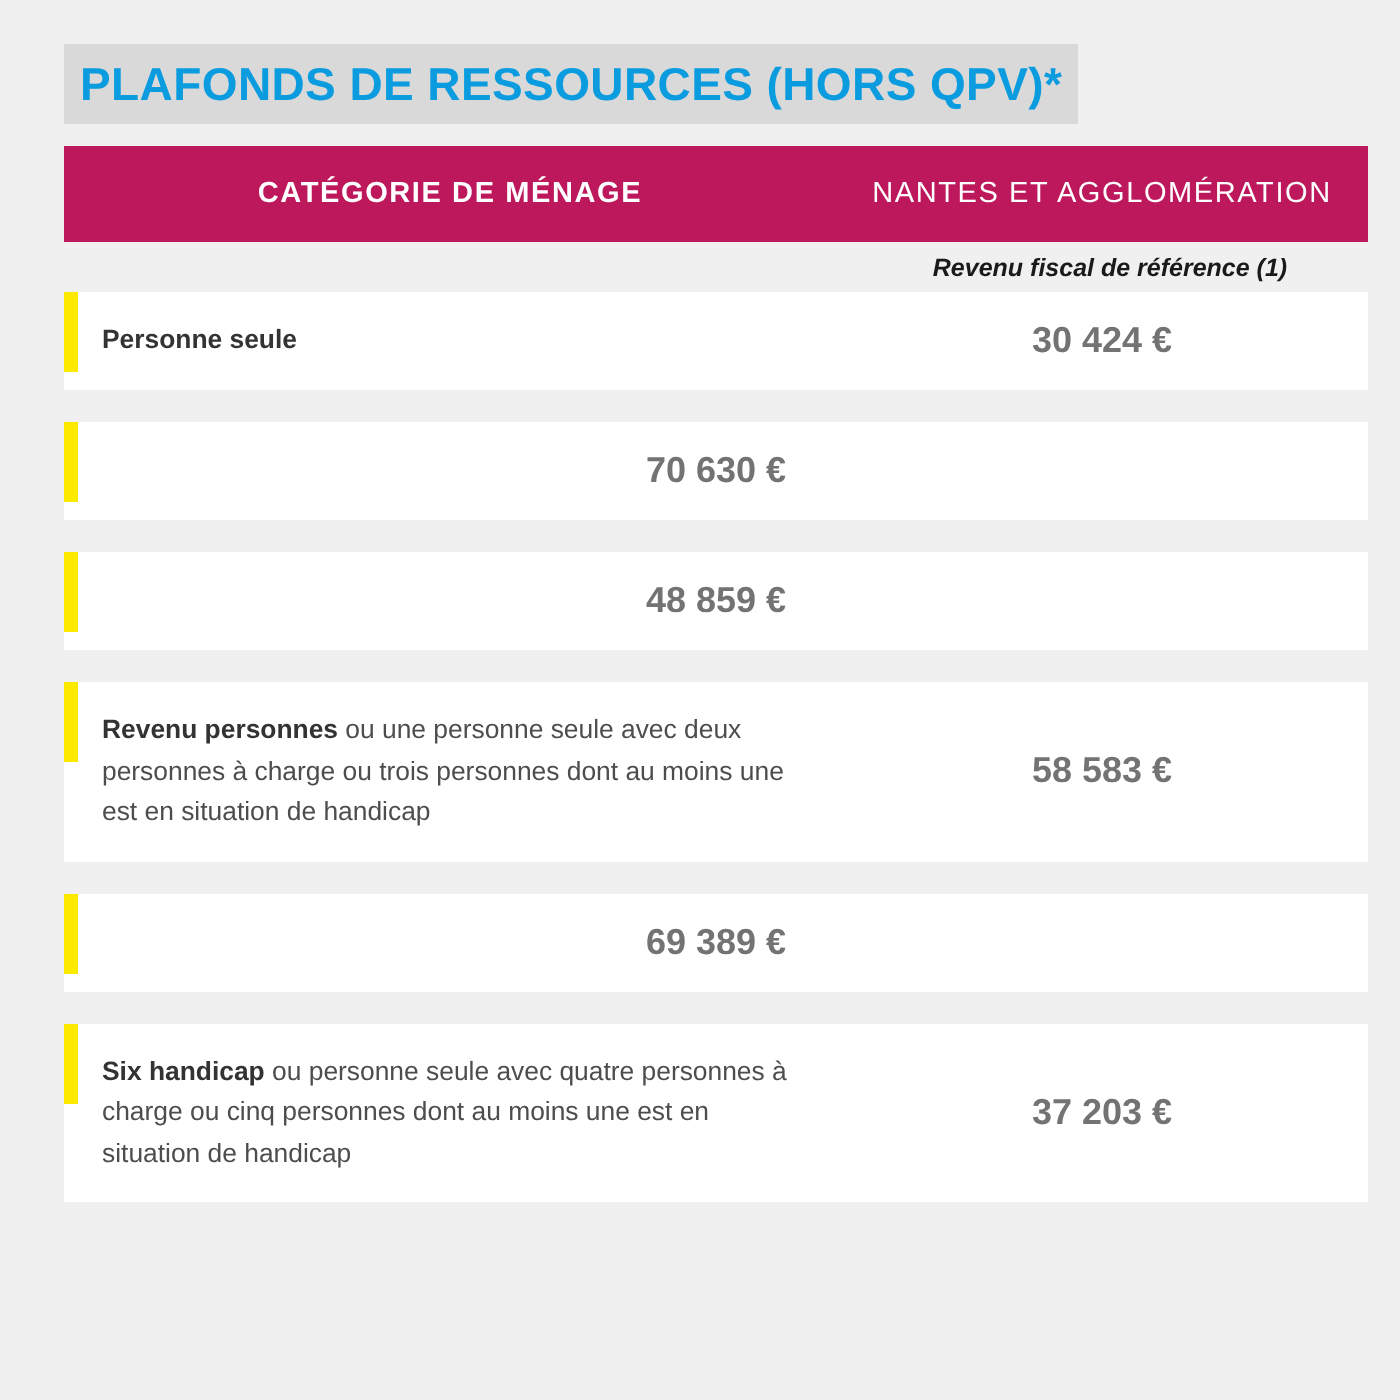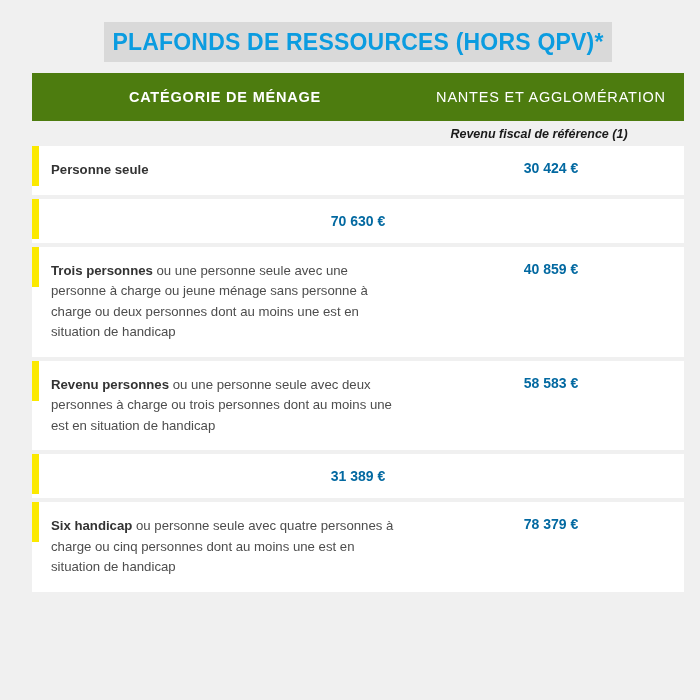--- a/index.html
+++ b/index.html
@@ -22,42 +22,42 @@
 
   
   .title-wrap {
     position: absolute;
     left: 32px;
     top: 22px;
     width: 652px;
     height: 40px;
     display: flex;
     align-items: center;
-    justify-content: center;
+    justify-content: flex-start;
   }
   .title {
     display: inline-block;
     background: #d9d9d9;
     color: #0b9ce0;
     font-size: 23px;
     font-weight: bold;
     letter-spacing: 0.2px;
     line-height: 40px;
     padding: 0 8px;
     white-space: nowrap;
   }
 
   
   .header-bar {
     position: absolute;
     left: 32px;
     top: 73px;
     width: 652px;
     height: 48px;
-    background: #4d7c0f;
+    background: #be185d;
     display: flex;
     align-items: center;
   }
   .header-cell-left {
     width: 386px;
     text-align: center;
     color: #ffffff;
     font-size: 14.5px;
     font-weight: bold;
     letter-spacing: 0.8px;
@@ -67,21 +67,21 @@
     text-align: center;
     color: #ffffff;
     font-size: 14.5px;
     font-weight: normal;
     letter-spacing: 0.8px;
   }
 
   
   .subnote-row {
     position: absolute;
-    left: 20px;
+    left: 36px;
     top: 124px;
     width: 652px;
     height: 20px;
     display: flex;
     justify-content: center;
   }
   .subnote-spacer { width: 386px; }
   .subnote {
     flex: 1;
     text-align: center;
@@ -95,23 +95,23 @@
   
   .rows {
     position: absolute;
     left: 32px;
     top: 146px;
     width: 652px;
   }
   .row {
     position: relative;
     background: #ffffff;
-    margin-bottom: 4px;
-    display: flex;
-    align-items: flex-start;
+    margin-bottom: 16px;
+    display: flex;
+    align-items: center;
     box-sizing: border-box;
   }
   .accent {
     position: absolute;
     left: 0;
     top: 0;
     width: 7px;
     height: 40px;
     background: #fbe900;
   }
@@ -145,23 +145,23 @@
   }
   .cell-value {
     flex: 1;
     display: flex;
     align-items: center;
     justify-content: center;
     box-sizing: border-box;
     padding: 14px 10px;
   }
   .value-text {
-    font-size: 14px;
-    font-weight: bold;
-    color: #0369a1;
+    font-size: 18px;
+    font-weight: bold;
+    color: #737373;
     white-space: nowrap;
   }
 </style>
 </head>
 <body>
 
 <div class="page">
 
   <div class="title-wrap">
     <span class="title">PLAFONDS DE RESSOURCES (HORS QPV)*</span>
@@ -194,58 +194,55 @@
         <div class="accent"></div>
         <div class="divider-wrap">
           <div class="divider"></div>
         </div>
         <div class="cell-value">
           <span class="value-text">70 630 €</span>
         </div>
       </div>
       <div class="row">
         <div class="accent"></div>
-        <div class="cell-label">
-          <div class="label-text"><b>Trois personnes</b><span> ou une personne seule avec une personne à charge ou jeune ménage sans personne à charge ou deux personnes dont au moins une est en situation de handicap</span></div>
-        </div>
-        <div class="divider-wrap">
-          <div class="divider"></div>
-        </div>
-        <div class="cell-value">
-          <span class="value-text">40 859 €</span>
+        <div class="divider-wrap">
+          <div class="divider"></div>
+        </div>
+        <div class="cell-value">
+          <span class="value-text">48 859 €</span>
         </div>
       </div>
       <div class="row">
         <div class="accent"></div>
         <div class="cell-label">
           <div class="label-text"><b>Revenu personnes</b><span> ou une personne seule avec deux personnes à charge ou trois personnes dont au moins une est en situation de handicap</span></div>
         </div>
         <div class="divider-wrap">
           <div class="divider"></div>
         </div>
         <div class="cell-value">
           <span class="value-text">58 583 €</span>
         </div>
       </div>
       <div class="row">
         <div class="accent"></div>
         <div class="divider-wrap">
           <div class="divider"></div>
         </div>
         <div class="cell-value">
-          <span class="value-text">31 389 €</span>
+          <span class="value-text">69 389 €</span>
         </div>
       </div>
       <div class="row">
         <div class="accent"></div>
         <div class="cell-label">
           <div class="label-text"><b>Six handicap</b><span> ou personne seule avec quatre personnes à charge ou cinq personnes dont au moins une est en situation de handicap</span></div>
         </div>
         <div class="divider-wrap">
           <div class="divider"></div>
         </div>
         <div class="cell-value">
-          <span class="value-text">78 379 €</span>
+          <span class="value-text">37 203 €</span>
         </div>
       </div>
     </div>
 
 </div>
 
 </body></html>

